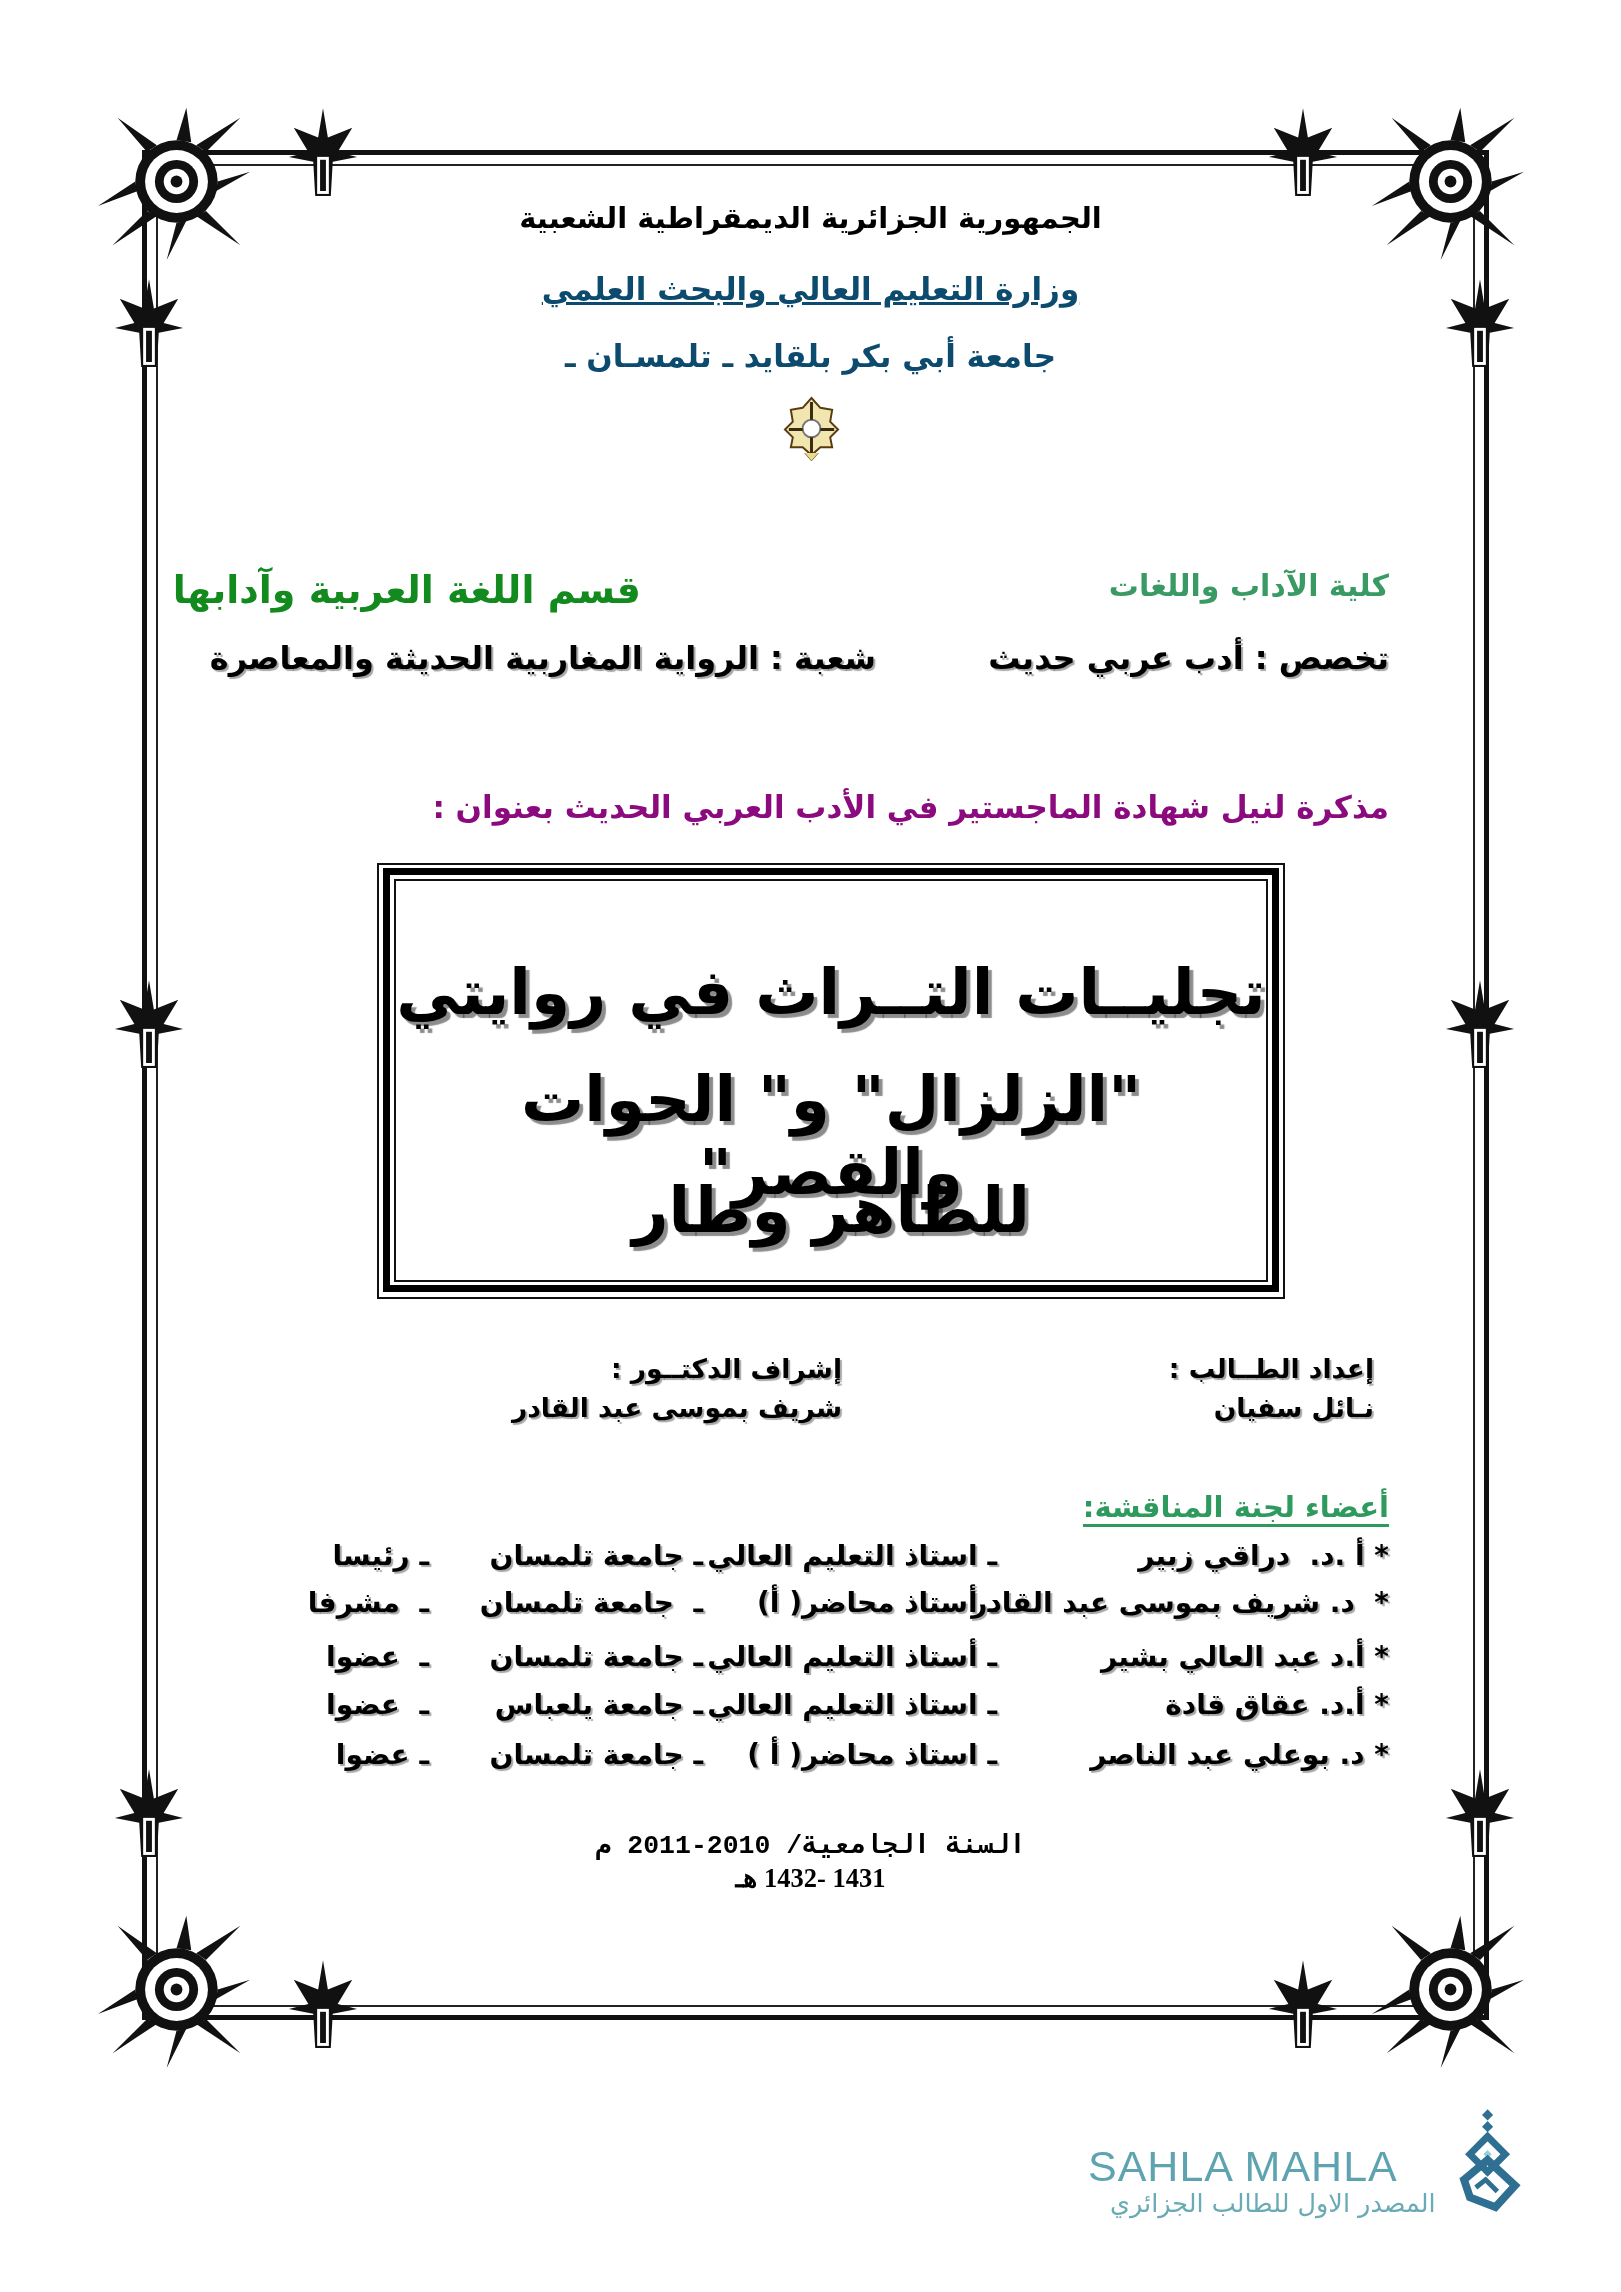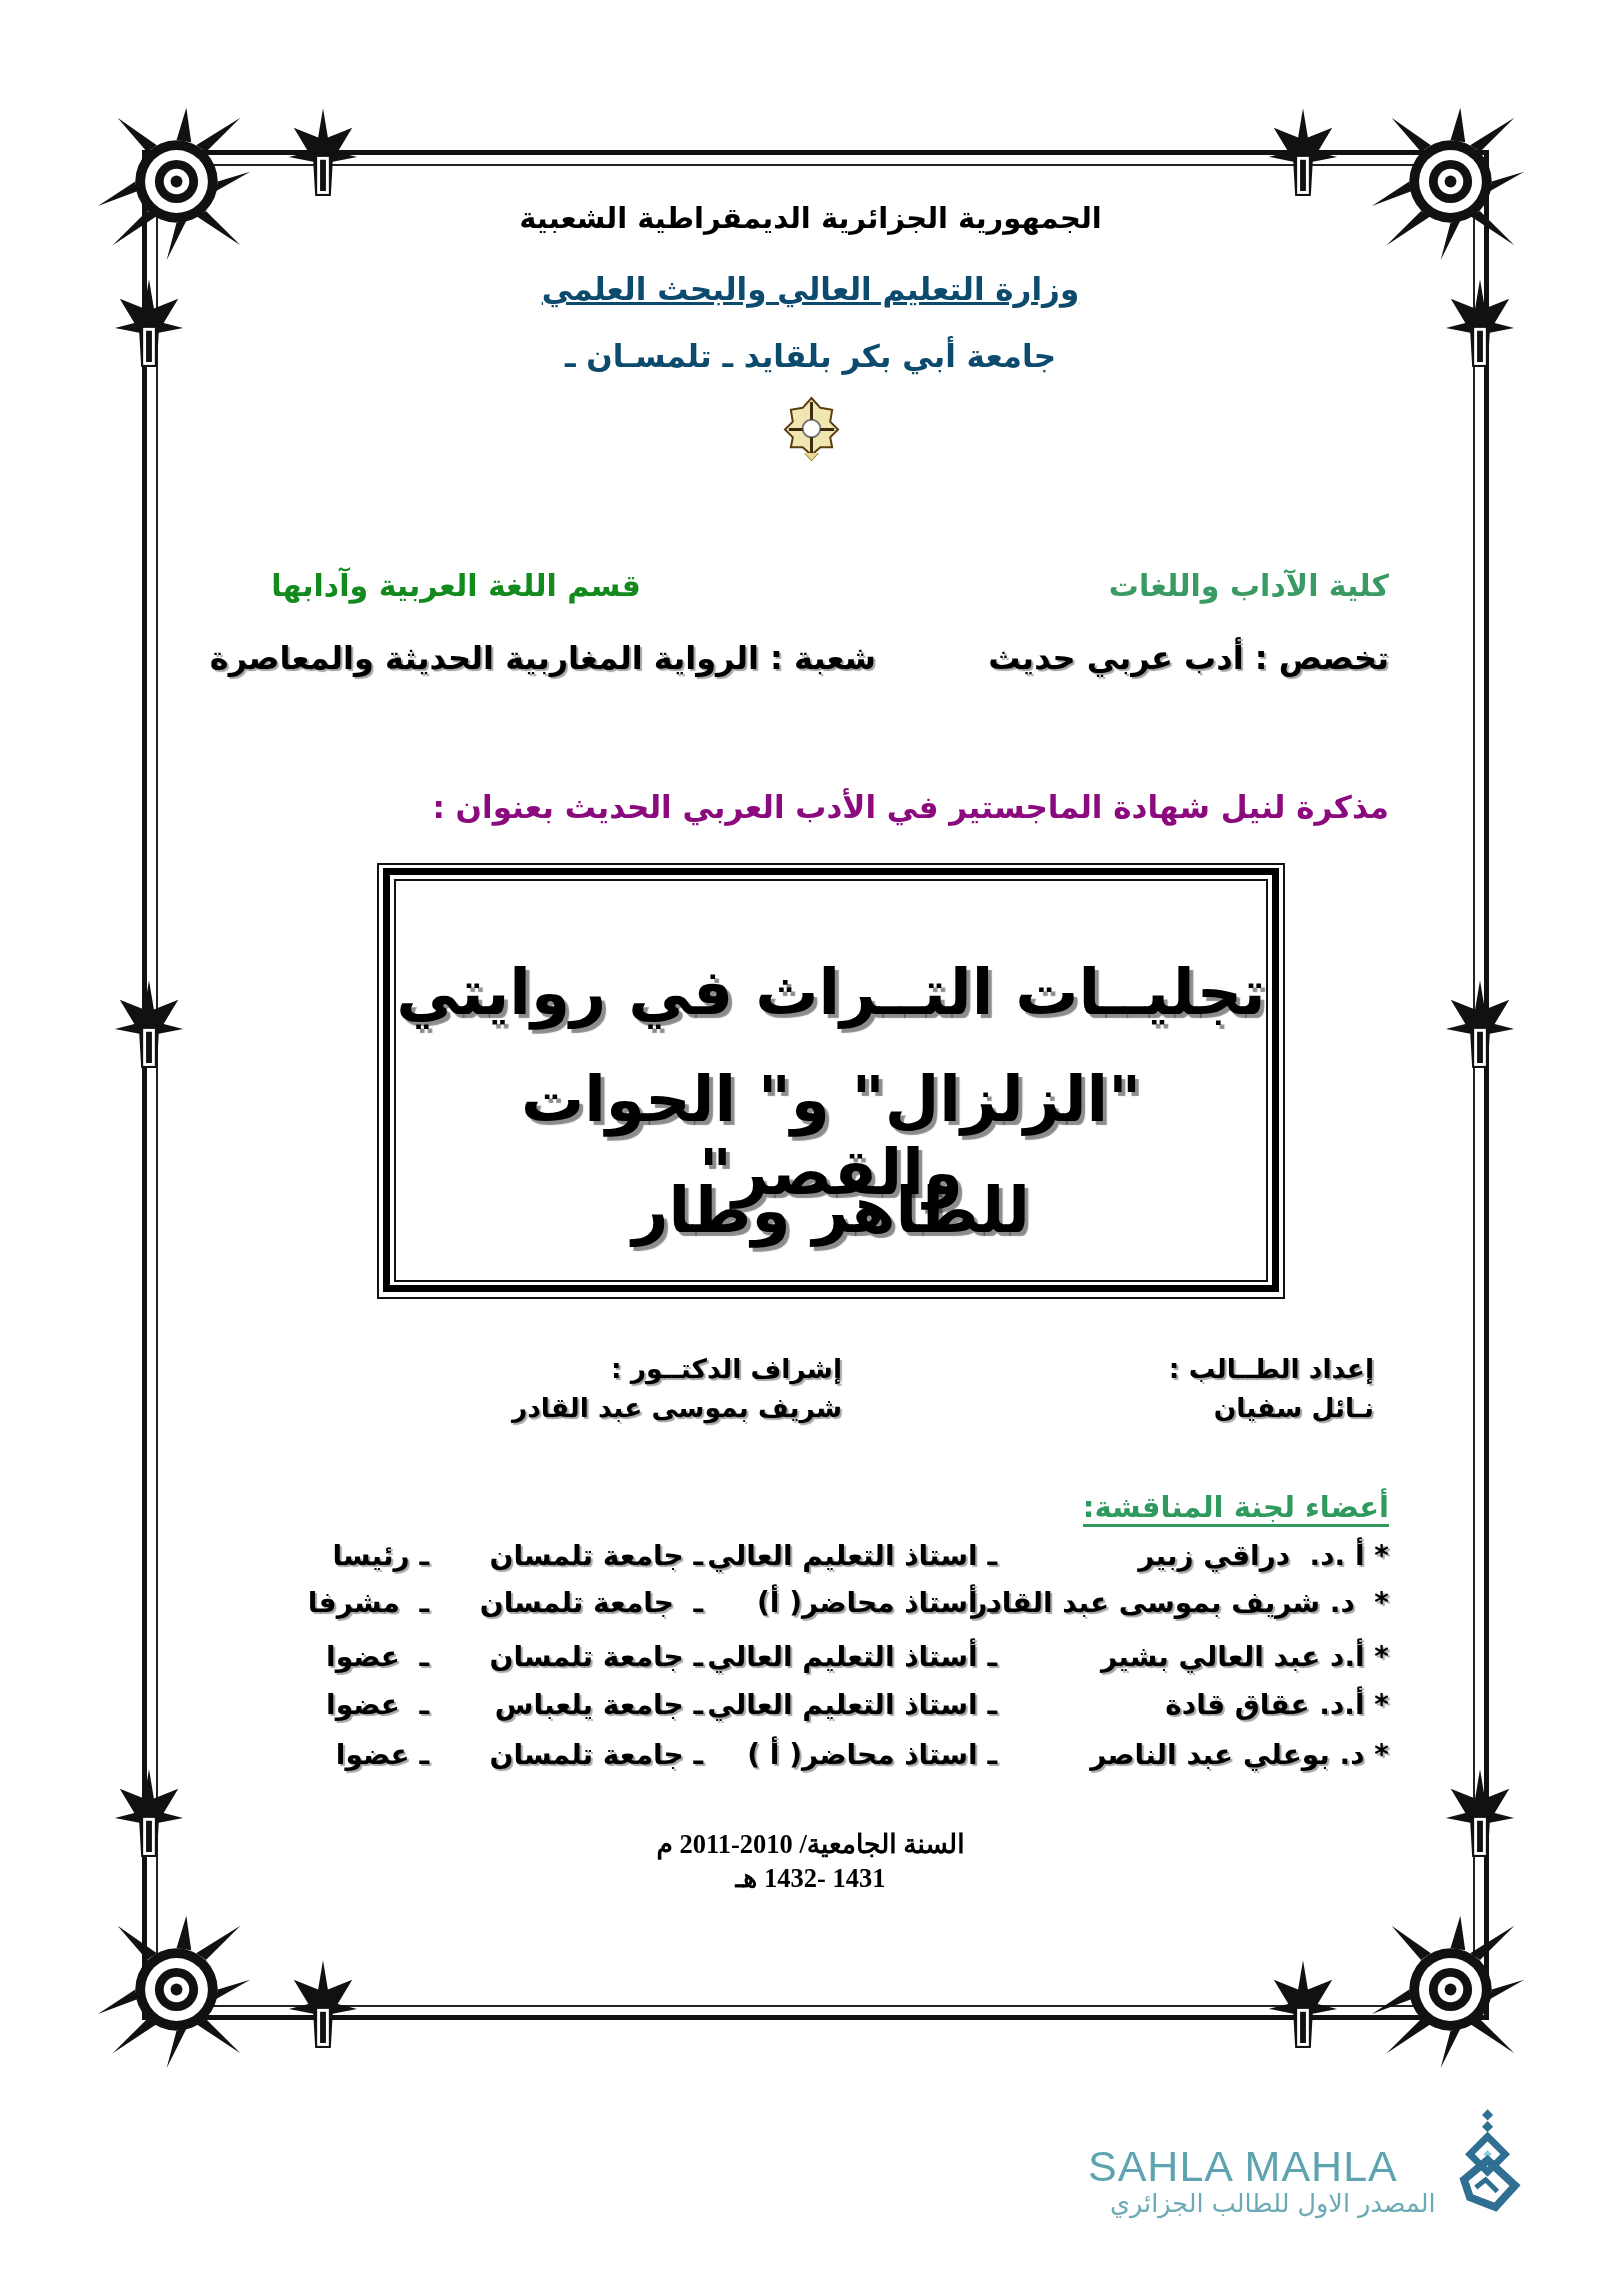--- a/index.html
+++ b/index.html
@@ -19,21 +19,21 @@
 
   
   .hdr { left: 0; width: 1621px; text-align: center; font-weight: bold; }
   .hdr1 { top: 201px; font-size: 29px; color: #000; }
   .hdr2 { top: 271px; font-size: 31px; color: #0c4a6e; text-decoration: underline; }
   .hdr3 { top: 338px; font-size: 31px; color: #0c4a6e; }
 
   .emblem { left: 781px; top: 394px; width: 61px; height: 69px; }
 
   .faculty { right: 232px; top: 568px; font-size: 30px; color: #3a9a63; font-weight: bold; margin-left: 32px; }
-  .dept { right: 980px; top: 568px; font-size: 30px; color: #138a1d; font-weight: bold; }
+  .dept { right: 980px; top: 568px; font-size: 38px; color: #138a1d; font-weight: bold; }
   .spec { right: 232px; top: 639px; font-size: 32px; color: #000; font-weight: bold; }
   .branch { right: 745px; top: 639px; font-size: 32px; color: #000; font-weight: bold; }
 
   .memo { right: 232px; top: 789px; font-size: 31px; color: #8b0a7e; font-weight: bold; }
 
   
   .titlebox-o { left: 377px; top: 863px; width: 908px; height: 436px; border: 2px solid #111; box-sizing: border-box; }
   .titlebox-m { left: 383px; top: 868px; width: 896px; height: 424px; border: 7.8px solid #000; box-sizing: border-box; }
   .titlebox-i { left: 394px; top: 879px; width: 874px; height: 403px; border: 2px solid #111; box-sizing: border-box; }
   .title-line { left: 394px; width: 874px; text-align: center; font-weight: bold; font-size: 63px; color: #000; text-shadow: 3.9px 3.9px 1px rgba(0,0,0,0.45); }
@@ -47,21 +47,21 @@
   .super-label { right: 779px; top: 1353px; }
   .super-name { right: 779px; top: 1392px; }
 
   .committee-title { right: 232px; top: 1490px; font-size: 29px; font-weight: bold; color: #2e9a5e; border-bottom: 3.9px solid #2e9a5e; padding-bottom: 0px; }
   .member { right: 232px; font-size: 28px; font-weight: bold; color: #000; width: 1157px; display: flex; direction: rtl; white-space: pre; }
   .member .m-name { width: 392px; }
   .member .m-rank { width: 294px; }
   .member .m-univ { width: 274px; }
   .member .m-role { }
 
-  .year1 { left: 0; width: 1621px; text-align: center; top: 1828px; font-size: 26.5px; font-weight: bold; font-family: Liberation Serif, serif; }
+  .year1 { left: 0; width: 1621px; text-align: center; top: 1828px; font-size: 26.5px; font-weight: bold; font-family: Liberation Mono, monospace; }
   .year2 { left: 0; width: 1621px; text-align: center; top: 1862px; font-size: 26.5px; font-weight: bold; font-family: "Liberation Serif", serif; }
 
   .logo-text { left: 1088px; top: 2142px; font-size: 43px; color: #5ea4b0; letter-spacing: 1px; font-family: "Liberation Sans", sans-serif; }
   .logo-sub { left: 1090px; top: 2188px; font-size: 25.5px; color: #6aaab5; margin-left: 20px; }
   .logo-icon { left: 1456px; top: 2109px; width: 71px; height: 106px; }
 </style>
 </head>
 <body>
 
 <div class="abs frame-outer"></div>

